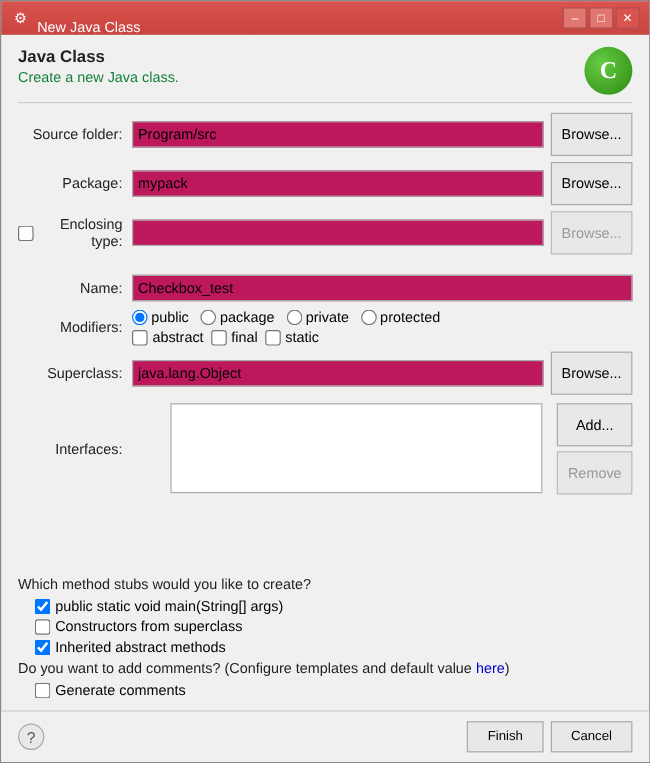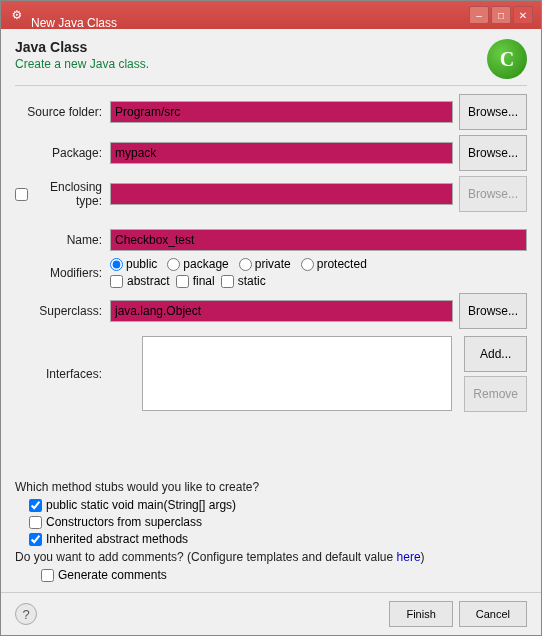--- a/index.html
+++ b/index.html
@@ -239,21 +239,21 @@
     .comments-label {
       font-size: 12px;
       color: #222;
       margin-bottom: 4px;
     }
     .comments-label a {
       color: #0000cc;
       text-decoration: none;
     }
     .comments-options {
-      margin-left: 26px;
+      margin-left: 14px;
     }
     .footer {
       display: flex;
       align-items: center;
       justify-content: space-between;
       padding: 8px 14px;
       border-top: 1px solid #ccc;
       background: #f0f0f0;
       flex-shrink: 0;
     }

